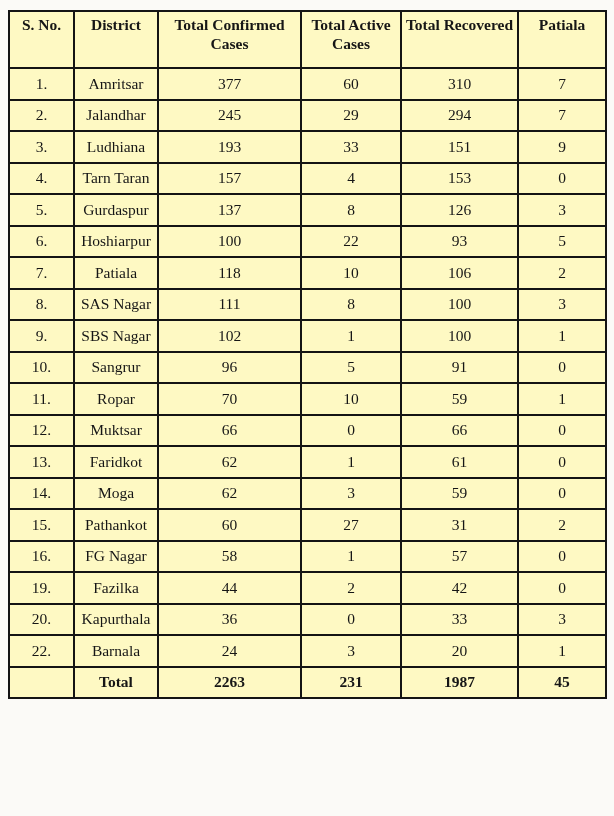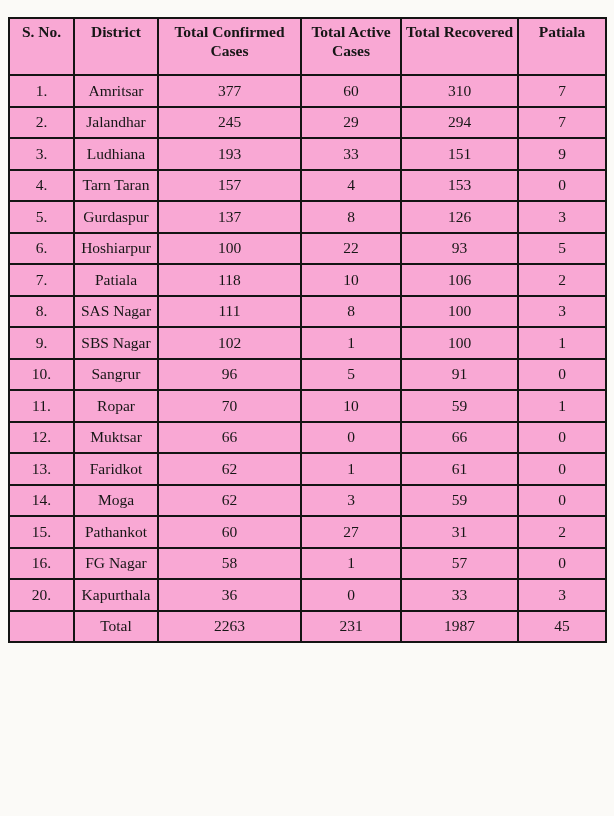--- a/index.html
+++ b/index.html
@@ -17,22 +17,21 @@
   .page {
     box-sizing: border-box;
     width: 614px;
     height: 816px;
     padding: 10px 8px 8px 8px;
   }
   table.data-table {
     border-collapse: collapse;
     table-layout: fixed;
     width: 597px;
-    background: #f9a8d4;
-    margin-top: 7px;
+    background: #fef9c3;
   }
   .data-table th,
   .data-table td {
     border: 2px solid #141414;
     text-align: center;
     padding: 0 2px;
     overflow: hidden;
   }
   .data-table thead th {
     font-weight: bold;
@@ -42,21 +41,21 @@
     vertical-align: top;
     padding-top: 3px;
   }
   .data-table tbody td {
     font-size: 15.5px;
     font-weight: normal;
     height: 29.5px;
     vertical-align: middle;
   }
   .data-table tr.total-row td {
-    font-weight: normal;
+    font-weight: bold;
   }
   
   col.c-sno   { width: 65px; }
   col.c-dist  { width: 84px; }
   col.c-conf  { width: 143px; }
   col.c-act   { width: 100px; }
   col.c-rec   { width: 117px; }
   col.c-death { width: 88px; }
 </style>
 </head>
@@ -205,26 +204,42 @@
         </tr>
         <tr>
           <td>16.</td>
           <td>FG Nagar</td>
           <td>58</td>
           <td>1</td>
           <td>57</td>
           <td>0</td>
         </tr>
         <tr>
+          <td>19.</td>
+          <td>Fazilka</td>
+          <td>44</td>
+          <td>2</td>
+          <td>42</td>
+          <td>0</td>
+        </tr>
+        <tr>
           <td>20.</td>
           <td>Kapurthala</td>
           <td>36</td>
           <td>0</td>
           <td>33</td>
           <td>3</td>
+        </tr>
+        <tr>
+          <td>22.</td>
+          <td>Barnala</td>
+          <td>24</td>
+          <td>3</td>
+          <td>20</td>
+          <td>1</td>
         </tr>
         <tr class="total-row">
           <td></td>
           <td>Total</td>
           <td>2263</td>
           <td>231</td>
           <td>1987</td>
           <td>45</td>
         </tr>
       </tbody>

